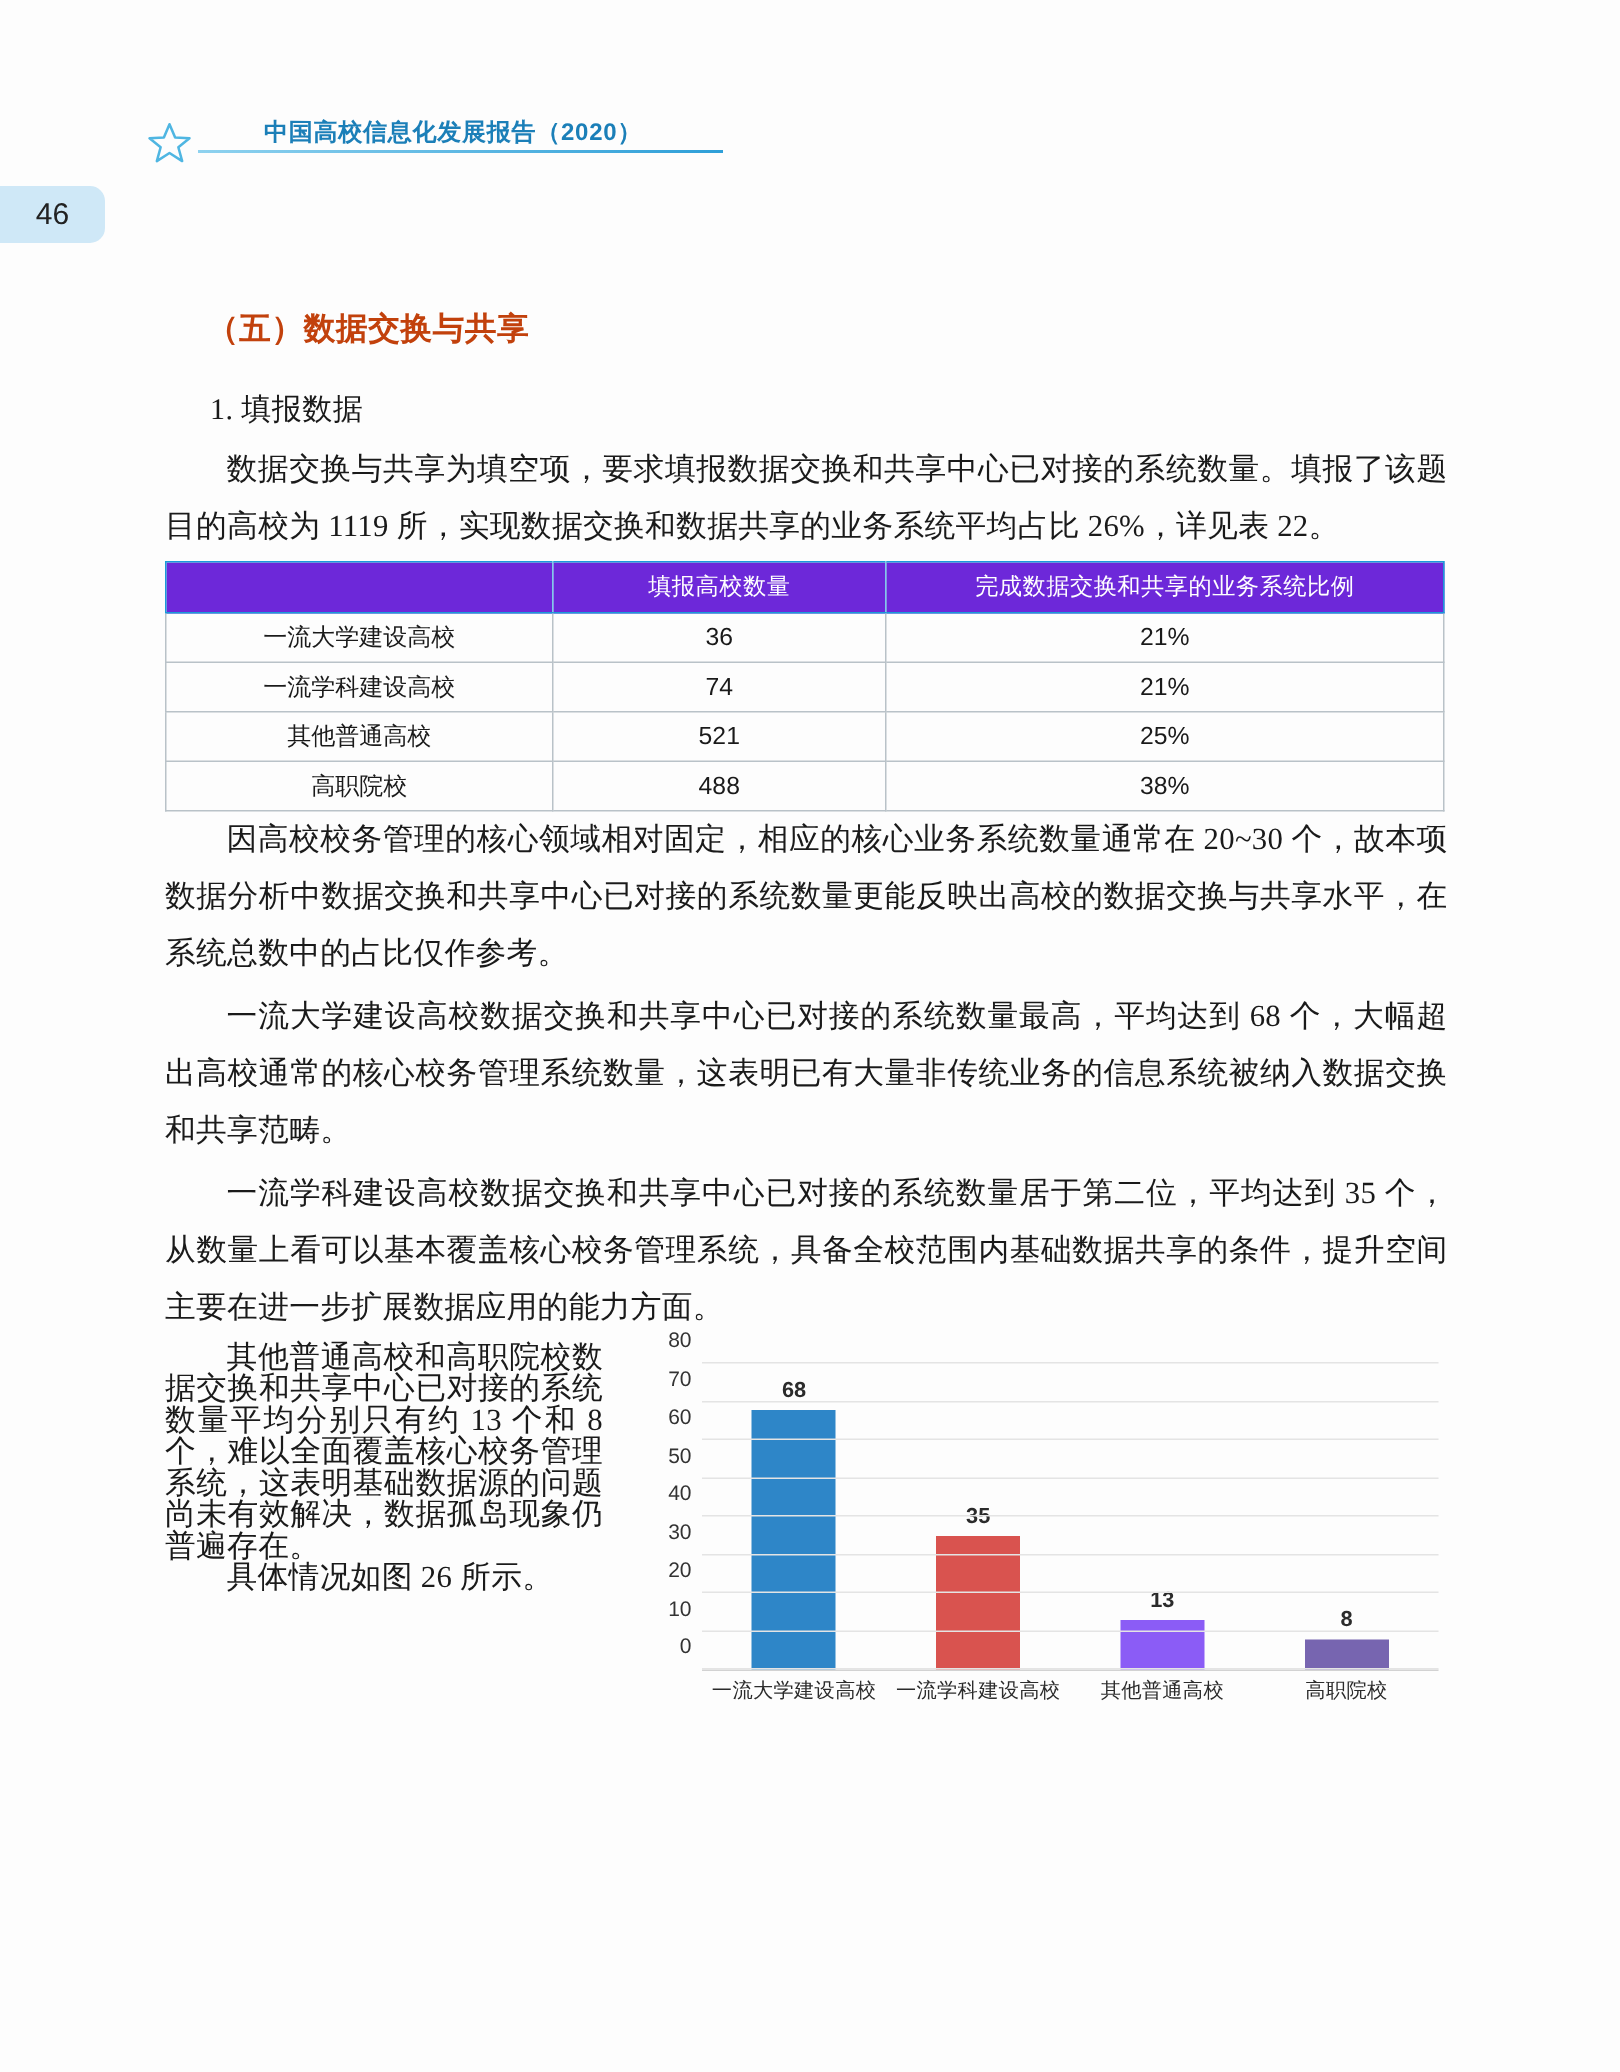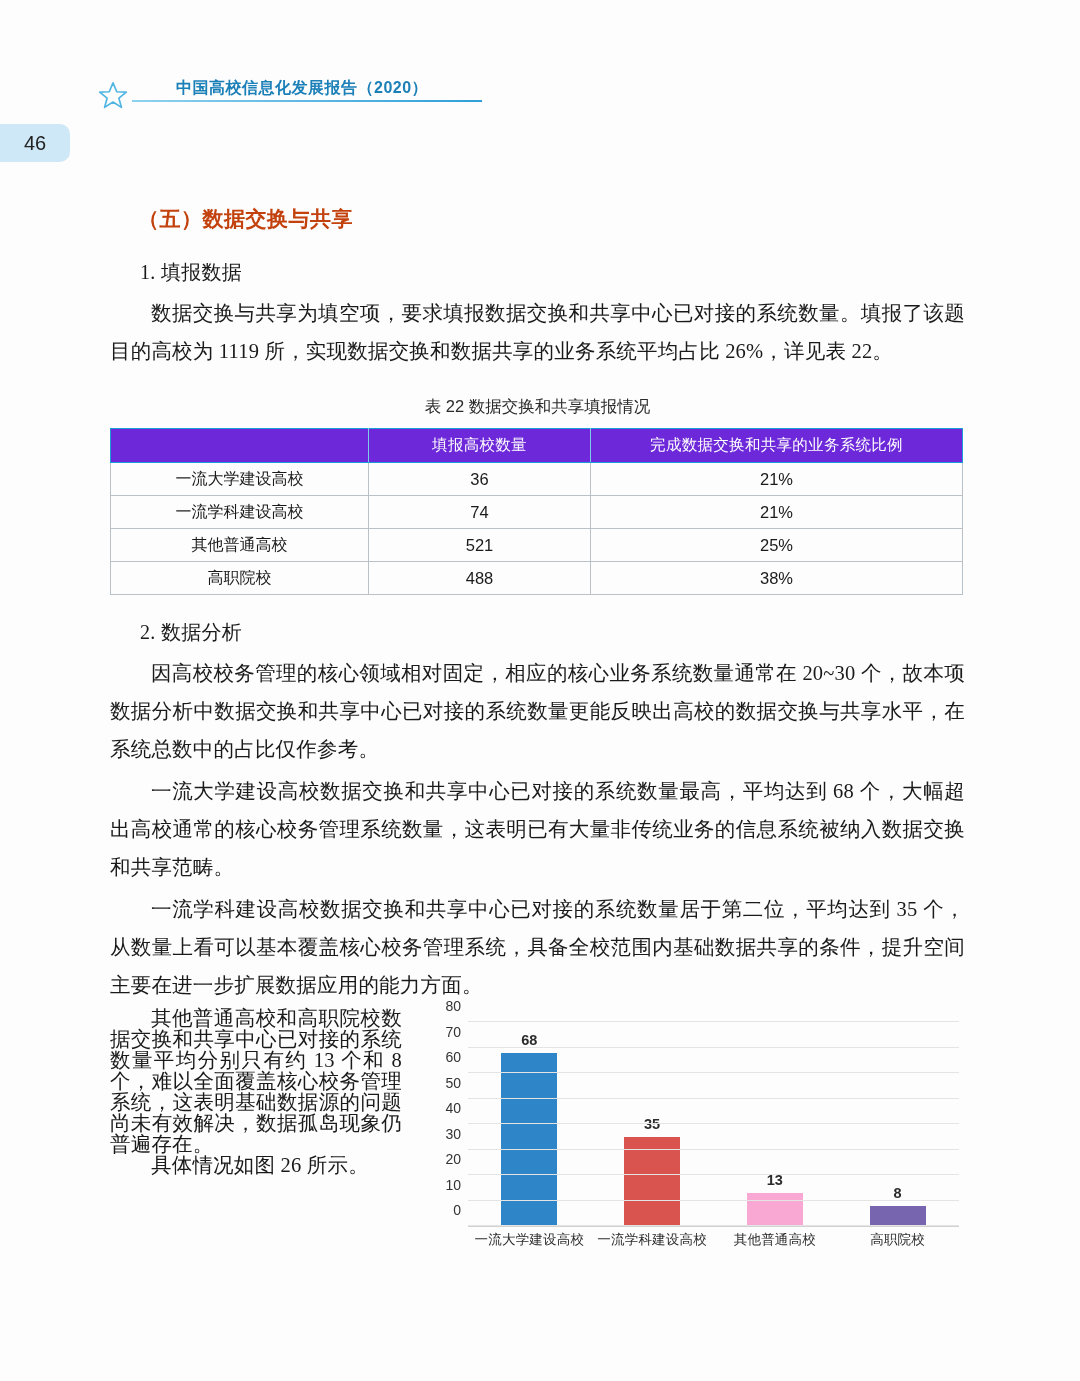--- a/index.html
+++ b/index.html
@@ -263,21 +263,20 @@
   </div>
 
   <div class="content">
 
     <h2 class="sec-head">（五）数据交换与共享</h2>
 
     <div class="sub-head">1. 填报数据</div>
 
     <p class="para">数据交换与共享为填空项，要求填报数据交换和共享中心已对接的系统数量。填报了该题目的高校为 1119 所，实现数据交换和数据共享的业务系统平均占比 26%，详见表 22。</p>
 
-    <div class="tbl-caption">表 22  数据交换和共享填报情况</div>
     <table class="data">
       <colgroup>
         <col class="col-a">
           <col class="col-b">
           <col class="col-c">
       </colgroup>
       <thead>
         <tr>
           <th></th>
           <th>填报高校数量</th>
@@ -301,21 +300,20 @@
           <td>25%</td>
         </tr>
         <tr>
           <td class="lbl">高职院校</td>
           <td>488</td>
           <td>38%</td>
         </tr>
       </tbody>
     </table>
 
-    <div class="sub-head" style="margin-top:24px">2. 数据分析</div>
 
     <p class="para">因高校校务管理的核心领域相对固定，相应的核心业务系统数量通常在 20~30 个，故本项数据分析中数据交换和共享中心已对接的系统数量更能反映出高校的数据交换与共享水平，在系统总数中的占比仅作参考。</p>
     <p class="para">一流大学建设高校数据交换和共享中心已对接的系统数量最高，平均达到 68 个，大幅超出高校通常的核心校务管理系统数量，这表明已有大量非传统业务的信息系统被纳入数据交换和共享范畴。</p>
     <p class="para">一流学科建设高校数据交换和共享中心已对接的系统数量居于第二位，平均达到 35 个，从数量上看可以基本覆盖核心校务管理系统，具备全校范围内基础数据共享的条件，提升空间主要在进一步扩展数据应用的能力方面。</p>
 
     <div class="wrap-zone">
       <div class="chart-float">
         <div class="chart">
           <div class="plot">
             <div class="bars">
@@ -323,21 +321,21 @@
                   <div class="bar" style="height: 85%; background: rgb(46, 134, 200);">
                     <div class="bar-val">68</div>
                   </div>
                 </div>
                 <div class="bar-slot">
                   <div class="bar" style="height: 43.75%; background: rgb(217, 83, 79);">
                     <div class="bar-val">35</div>
                   </div>
                 </div>
                 <div class="bar-slot">
-                  <div class="bar" style="height: 16.25%; background: #f9a8d4;">
+                  <div class="bar" style="height: 16.25%; background: #8b5cf6;">
                     <div class="bar-val">13</div>
                   </div>
                 </div>
                 <div class="bar-slot">
                   <div class="bar" style="height: 10%; background: rgb(119, 101, 176);">
                     <div class="bar-val">8</div>
                   </div>
                 </div>
               </div>
           <div class="gridline" style="bottom: 0%;"></div>

